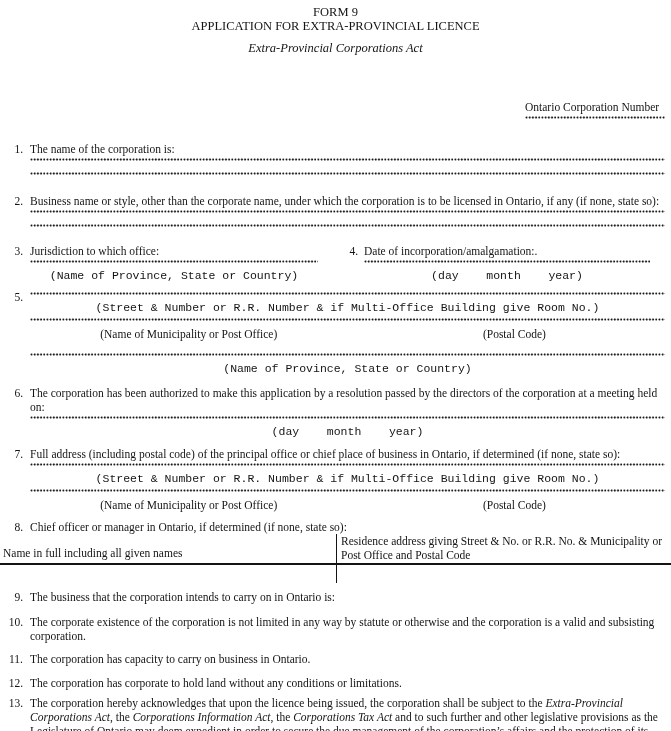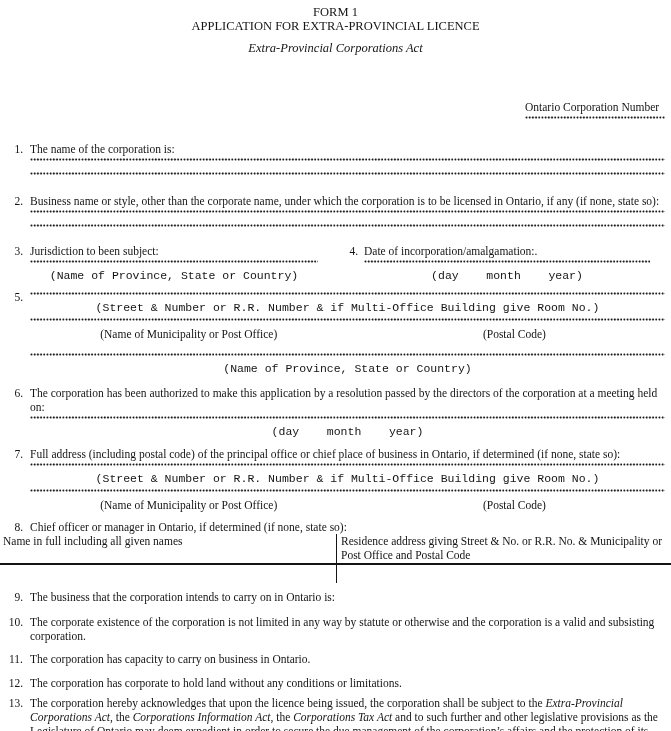--- a/index.html
+++ b/index.html
@@ -39,34 +39,34 @@
   .col-right .num { flex:0 0 14px; margin-right:6px; }
   .col-right .body { padding-right:15px; }
 
   .cap { text-align:center;font-family:Liberation Mono, monospace; }
   .pre { white-space:pre; }
   .cap-row { display:flex;gap:24px; }
   .cap-muni   { flex:0 0 50%; text-align:center; }
   .cap-postal { flex:0 0 45%; text-align:center; }
 
   .officer-table { position:relative; height:49px; margin:0 -6px 0 -6px; }
-  .ot-col1 { position:absolute; left:3px;  top:0; width:325px; }
+  .ot-col1 { position:absolute; left:3px;  top:12px; width:325px; }
   .ot-col2 { position:absolute; left:341px; top:0; width:324px; }
   .ot-rule { position:absolute; left:0; right:0; top:29px; height:2px; background:#141414; }
   .ot-vline{ position:absolute; left:336px; top:0; width:1px; height:49px; background:#141414; }
 
   .it13 { line-height:13.8px; }
   .italic { font-style:italic; }
 </style>
 </head>
 <body>
 
 <div class="page">
 
-  <div class="hdr center">FORM 1</div>
+  <div class="hdr center">FORM 9</div>
   <div class="hdr center">APPLICATION FOR EXTRA-PROVINCIAL LICENCE</div>
   <div class="act center">Extra-Provincial Corporations Act</div>
 
   <div class="corpnum">
     <div class="corpnum-label">Ontario Corporation Number</div>
     <div class="dotline" style="margin-top:2px;"></div>
   </div>
 
   <div class="item" style="margin-top:23px;">
     <div class="num">1.</div>
@@ -83,21 +83,21 @@
       <div>Business name or style, other than the corporate name, under which the corporation is to be licensed in Ontario, if any (if none, state so):</div>
       <div class="dotline" style="margin-top:2px;"></div>
       <div class="dotline" style="margin-top:11px;"></div>
     </div>
   </div>
 
   <div class="row2" style="margin-top:17px;">
     <div class="col-left">
       <div class="num">3.</div>
       <div class="body">
-        <div>Jurisdiction to been subject:</div>
+        <div>Jurisdiction to which office:</div>
         <div class="dotline" style="margin-top:2px;"></div>
         <div class="cap" style="margin-top:6px;">(Name of Province, State or Country)</div>
       </div>
     </div>
     <div class="col-right">
       <div class="num">4.</div>
       <div class="body">
         <div>Date of incorporation/amalgamation:.</div>
         <div class="dotline" style="margin-top:2px;"></div>
         <div class="cap pre" style="margin-top:6px;">(day    month    year)</div>

